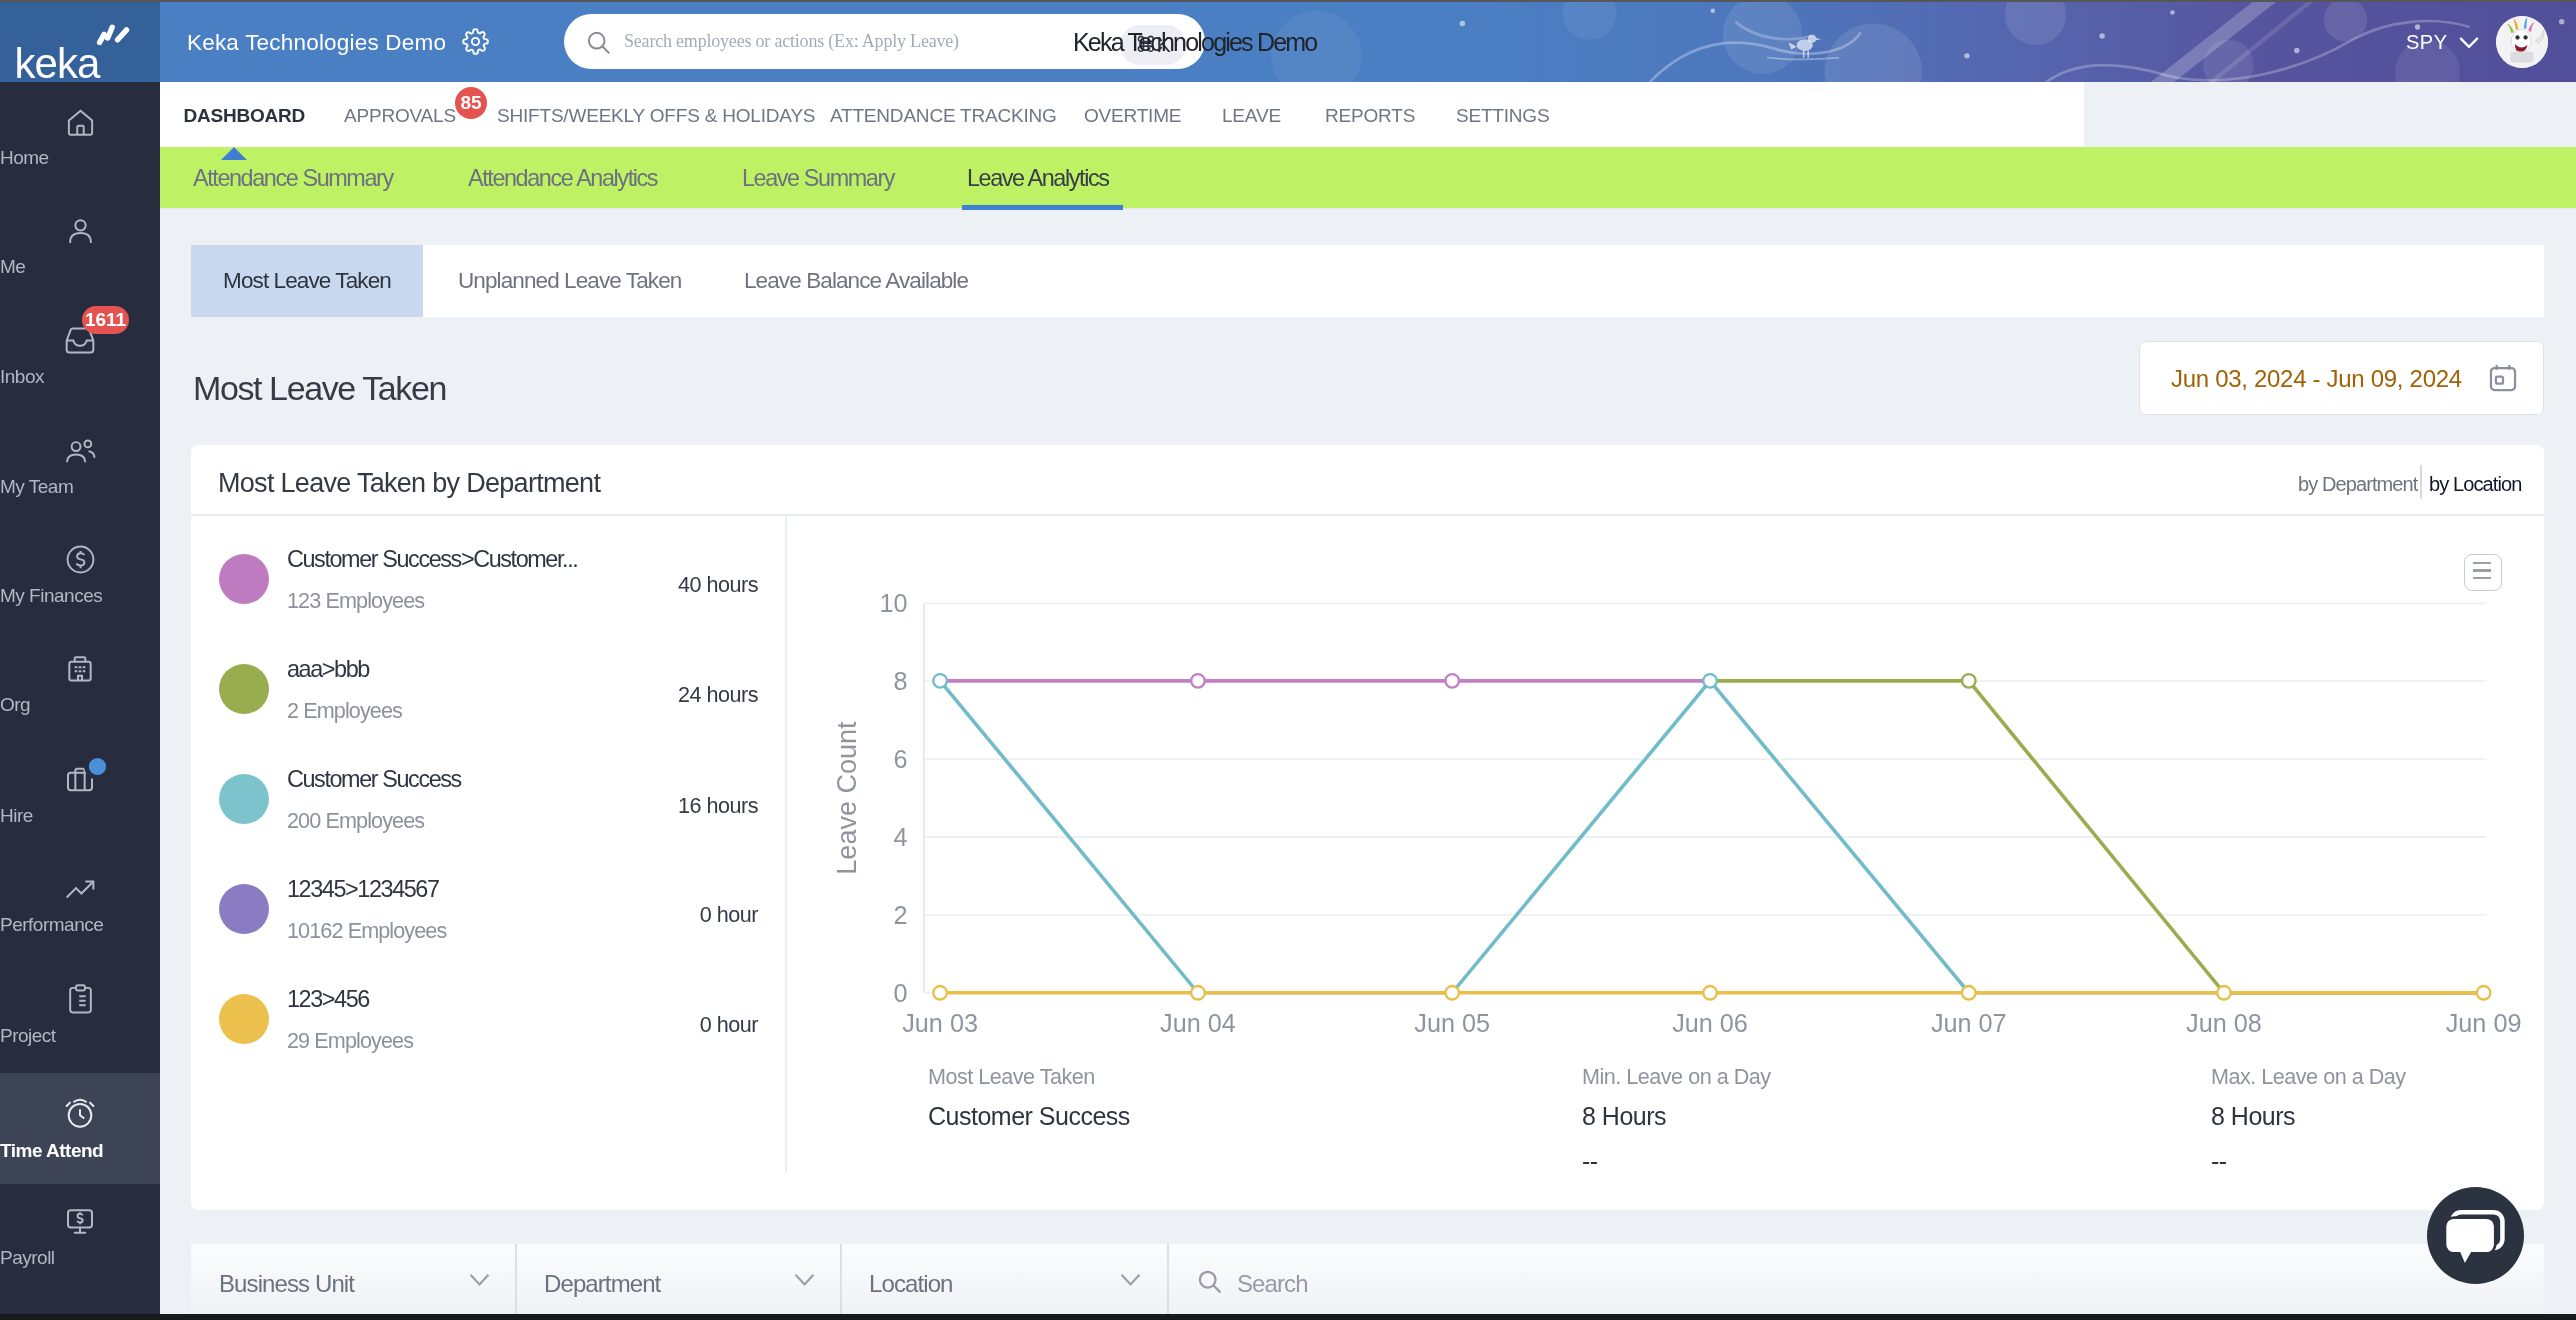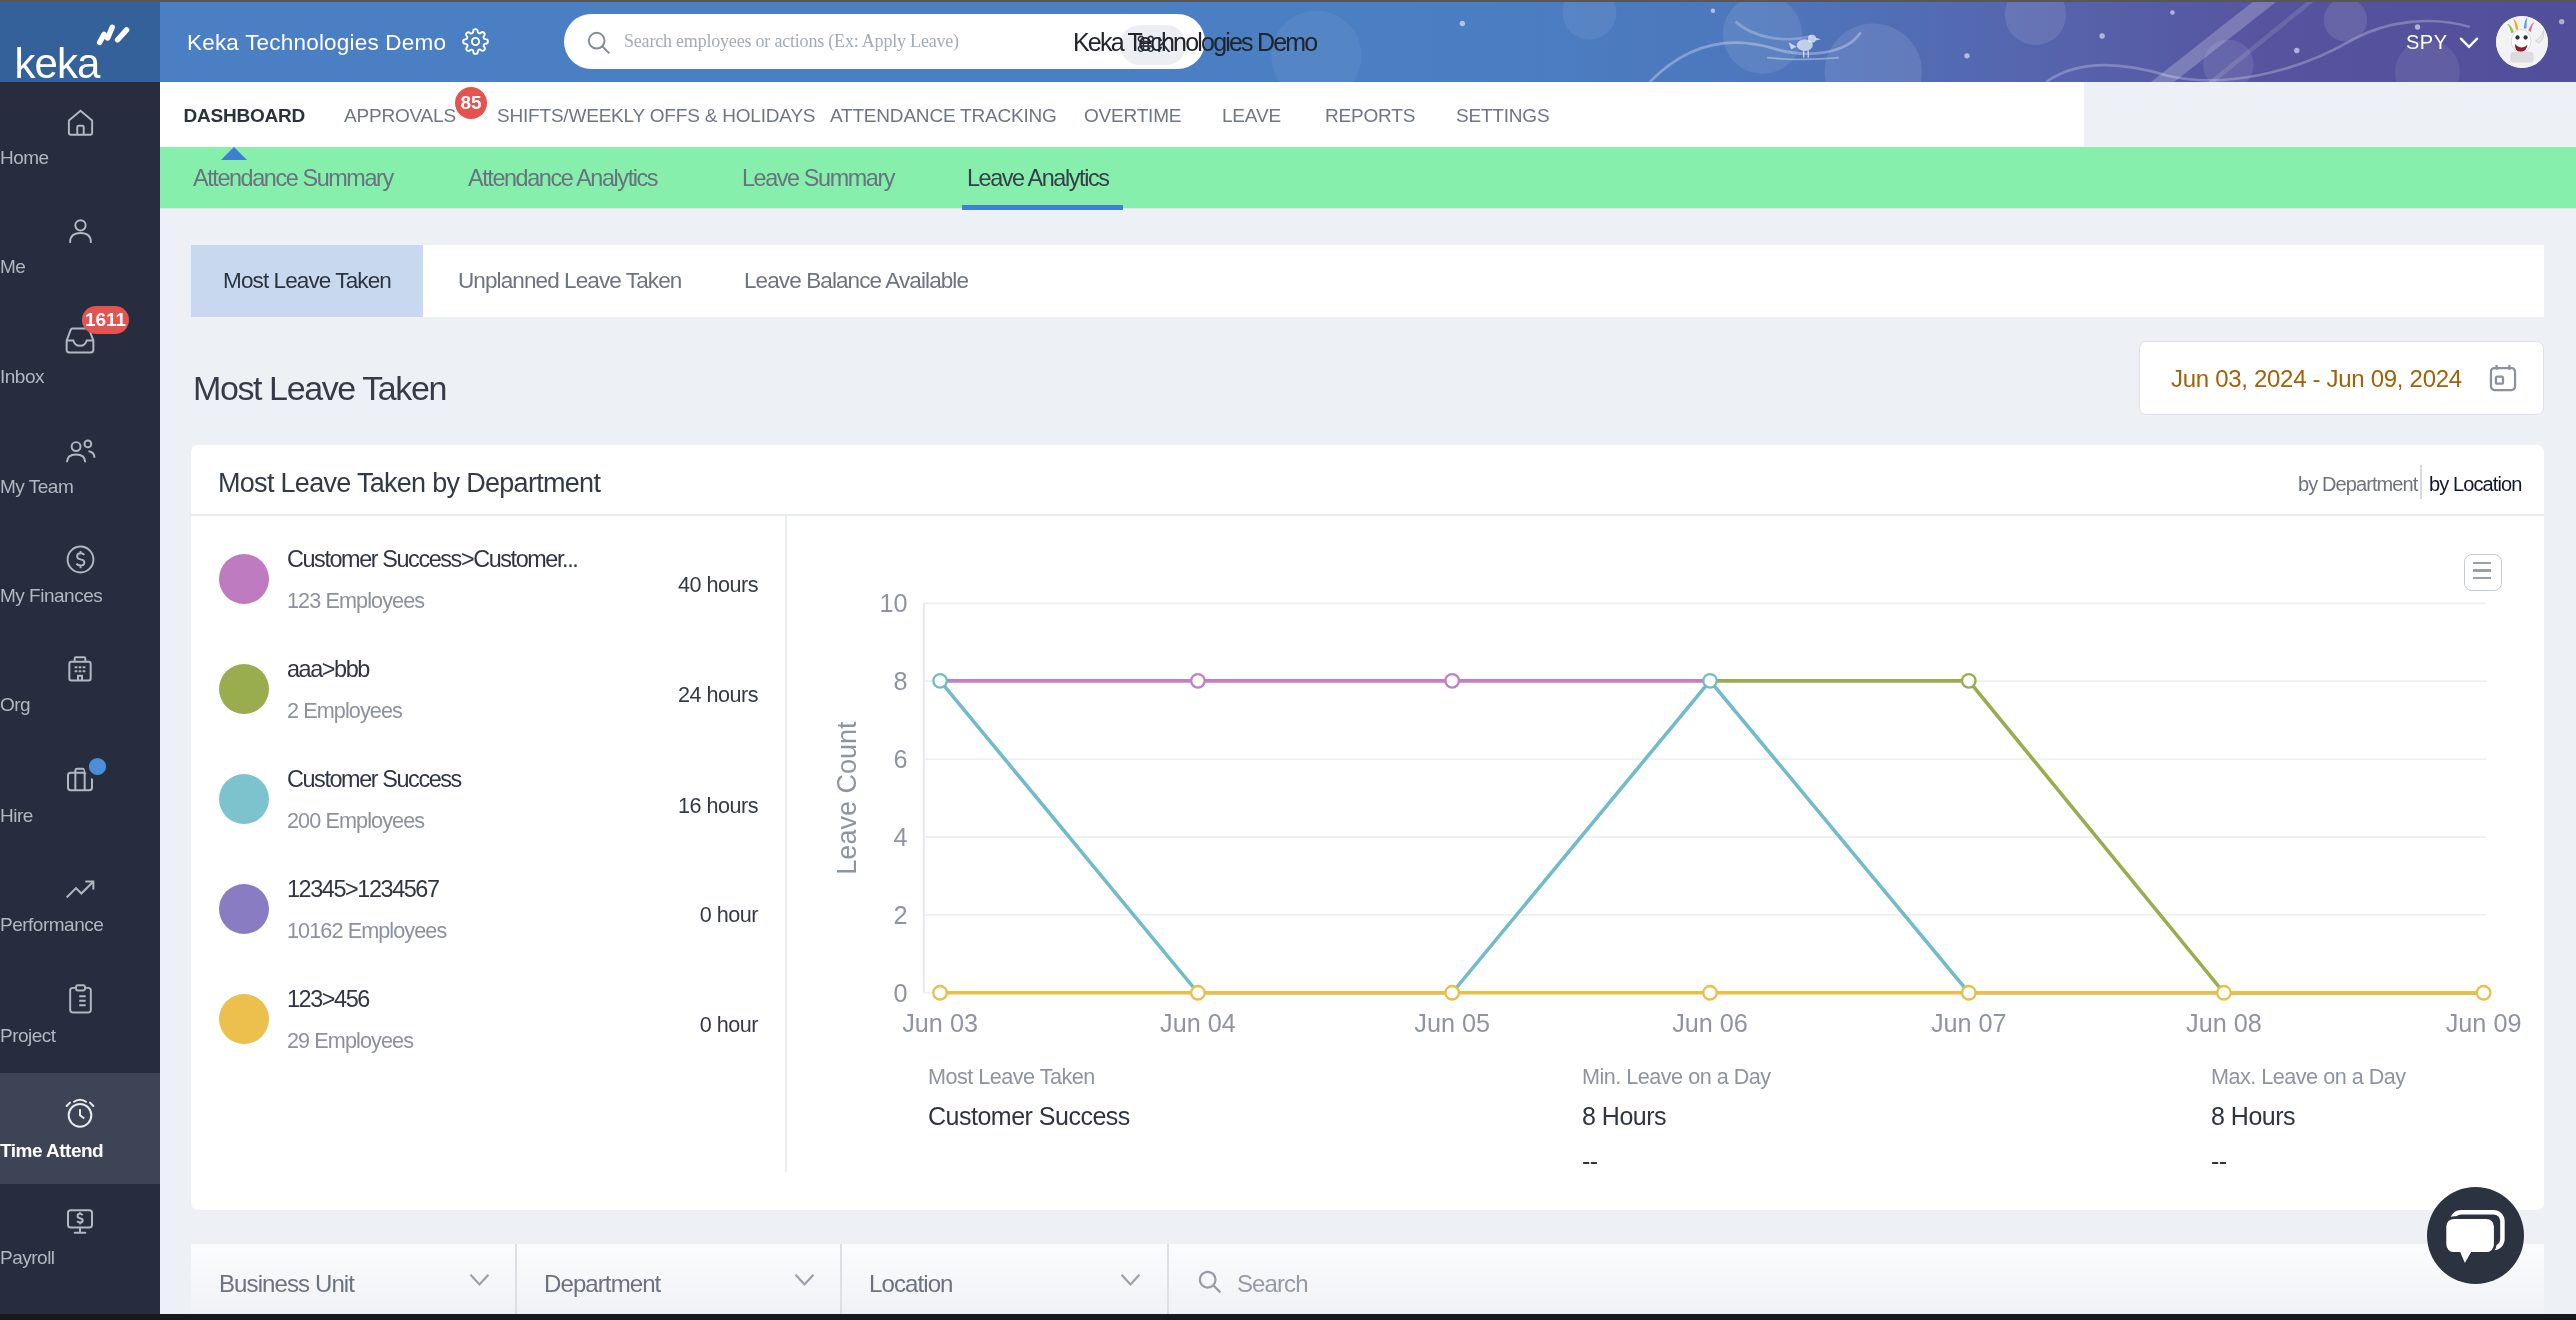--- a/index.html
+++ b/index.html
@@ -28,21 +28,21 @@
 #sb-active { position:absolute; left:0; top:991px; width:160px; height:111px; background:#3d4456; }
 
 
 #nav { position:absolute; left:160px; top:82px; width:1924px; height:65px; background:#fff; z-index:3; }
 .nav-item { position:absolute; top:0; height:65px; line-height:67px; font-size:19px; letter-spacing:-0.2px; color:#6e7683; white-space:nowrap; }
 .nav-item.active { color:#2c323d; font-weight:700; }
 #navtri { position:absolute; left:221px; top:147px; z-index:7; width:0; height:0; box-sizing:content-box; border-left:13.5px solid transparent; border-right:13.5px solid transparent; border-bottom:13.5px solid #3e7fd2; }
 #badge85 { position:absolute; left:295px; top:4.5px; width:32px; height:32px; border-radius:50%; background:#e4534f; color:#fff; font-size:19px; line-height:32px; text-align:center; font-weight:700; letter-spacing:0; }
 
 
-#subnav { position:absolute; left:160px; top:147px; width:2416px; height:62px; background:#86efac; border-bottom:1.8px solid #e4e7ec; z-index:3; }
+#subnav { position:absolute; left:160px; top:147px; width:2416px; height:62px; background:#bef264; border-bottom:1.8px solid #e4e7ec; z-index:3; }
 .sub-item { position:absolute; top:0; height:62px; line-height:62px; font-size:23.4px; letter-spacing:-1.4px; color:#6a7280; white-space:nowrap; }
 .sub-item.active { color:#373d49; }
 #subline { position:absolute; left:802px; top:58px; width:161px; height:4.5px; background:#3f80d2; }
 
 
 #tabs { position:absolute; left:191px; top:245px; width:2353px; height:72px; background:#fff; }
 .tab { position:absolute; top:0; height:72px; line-height:72px; font-size:22.5px; letter-spacing:-0.9px; color:#6d7480; white-space:nowrap; }
 #tab1 { left:0; width:232px; background:#c8d9ef; color:#2d333e; text-align:center; }
 
 

